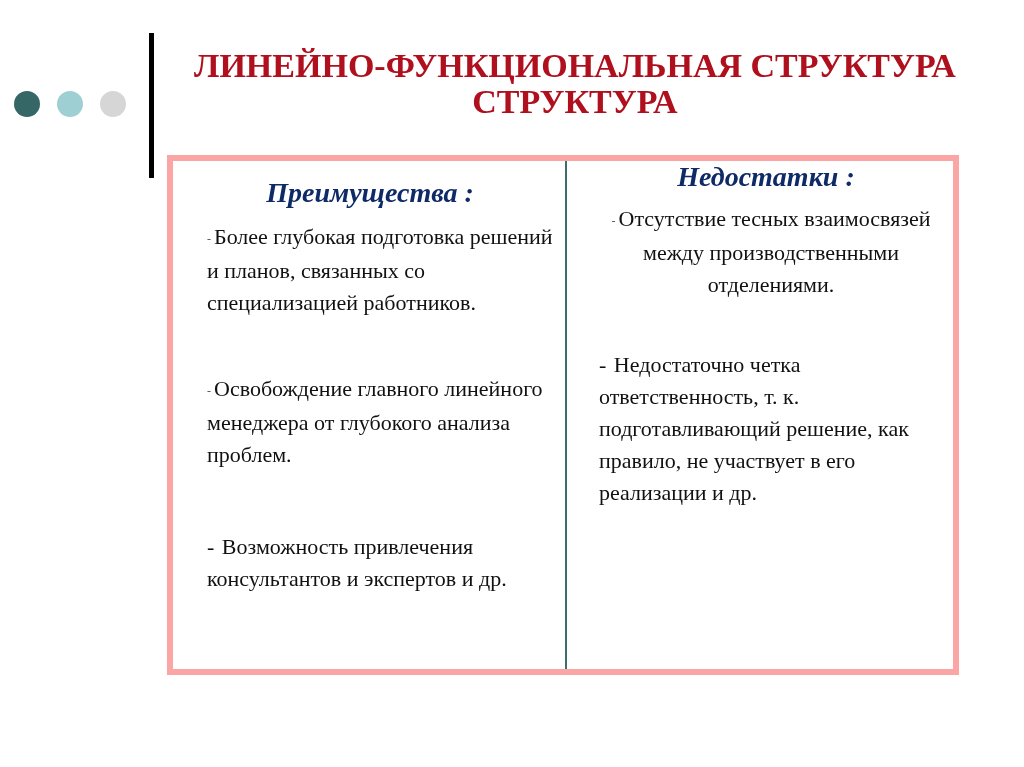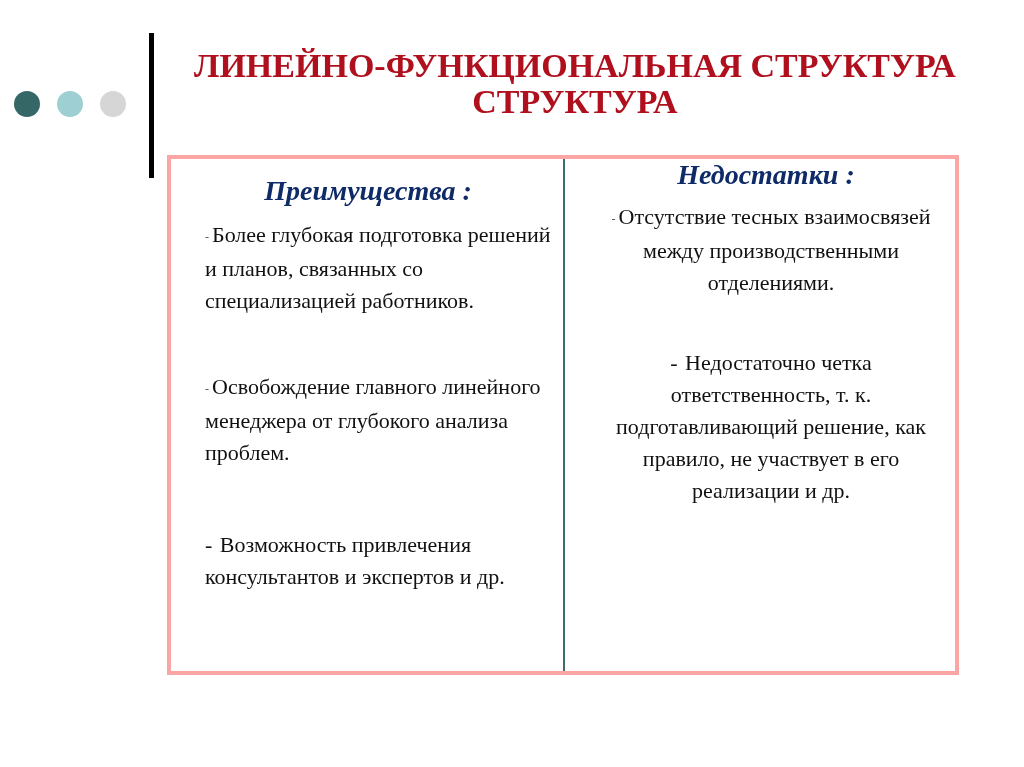--- a/index.html
+++ b/index.html
@@ -48,21 +48,21 @@
       letter-spacing: 0px;
     }
     .title .line { display: block; }
     .table {
       position: absolute;
       left: 167px;
       top: 155px;
       width: 792px;
       height: 520px;
       box-sizing: border-box;
-      border: 4px solid #fca5a5;
+      border: 6px solid #fca5a5;
       display: flex;
       background: #ffffff;
     }
     .col {
       box-sizing: border-box;
       position: relative;
     }
     .col-left {
       width: 394px;
       border-right: 2px solid #3d6e6b;
@@ -95,21 +95,21 @@
       margin-right: 3px;
       vertical-align: 1px;
     }
     .item .dash {
       margin-right: 2px;
     }
     .col-left .item1 { margin-top: 12px; }
     .col-left .item2 { margin-top: 54px; }
     .col-left .item3 { margin-top: 60px; }
     .col-right .item1 { margin-top: 8px; text-align: center; }
-    .col-right .item2 { margin-top: 48px; text-align: center; }
+    .col-right .item2 { margin-top: 48px; }
   </style>
 </head>
 <body>
 
 <div class="dots">
   <div class="dot" style="background:#356767"></div>
   <div class="dot" style="background:#9ecfd2"></div>
   <div class="dot" style="background:#d6d6d6"></div>
 </div>
 

